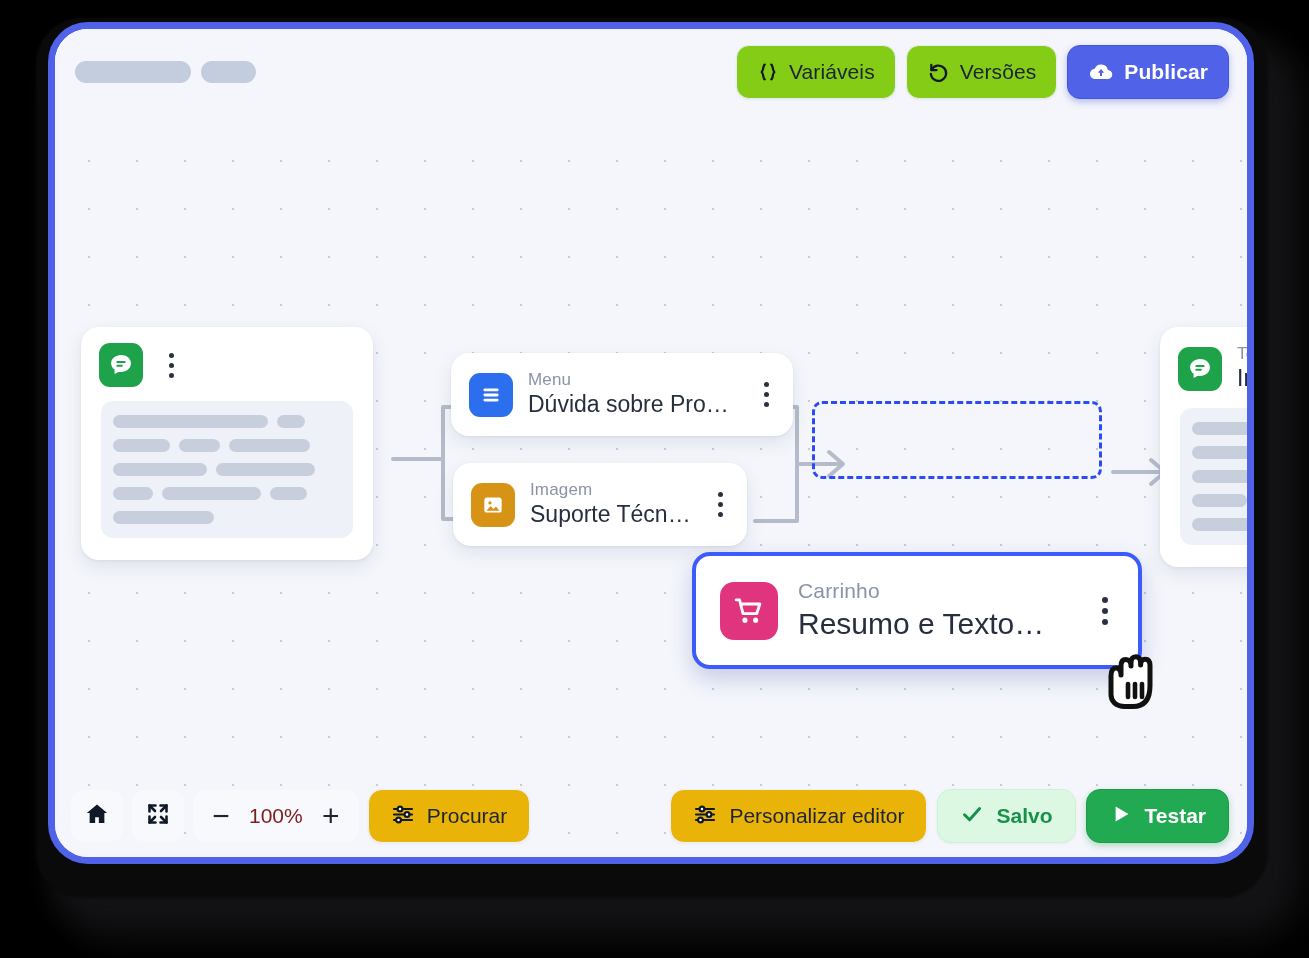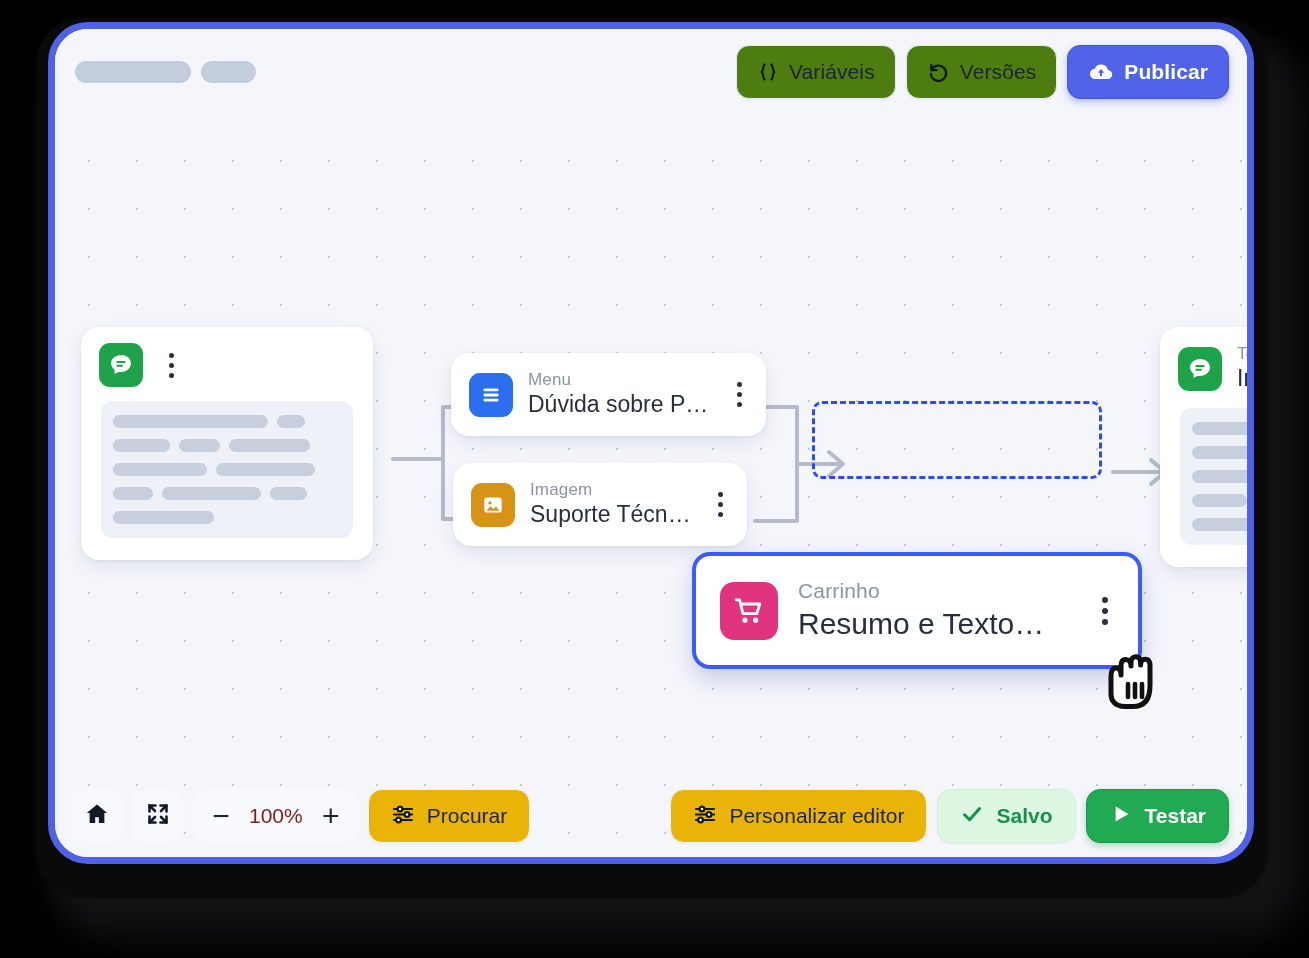--- a/index.html
+++ b/index.html
@@ -53,21 +53,21 @@
     height: 22px; border-radius: 11px;
     background: #c4cdde;
     box-shadow: 0 0 0 3px #f4f6fb;
   }
   .sk-pill.w1 { width: 116px; }
   .sk-pill.w2 { width: 55px; }
 
   .topbtns { margin-left: auto; display: flex; align-items: center; gap: 10px; }
   .tbtn {
     height: 54px; border-radius: 13px;
-    background: #4d7c0f;
+    background: #84cc16;
     border: 1.5px solid #e7ebf4;
     display: flex; align-items: center; gap: 10px;
     padding: 0 20px;
     font-size: 21px; color: #1d2433; font-weight: 500;
     box-shadow: 0 1px 2px rgba(30,40,70,.06);
     letter-spacing: .1px;
     white-space: nowrap;
     cursor: pointer;
   }
   .tbtn .ic { display: flex; align-items: center; }
@@ -292,21 +292,21 @@
               <div class="sk-line" style="width:99px"></div>
               <div class="sk-line" style="width:37px"></div>
             </div>
           <div class="sk-row">
               <div class="sk-line" style="width:101px"></div>
             </div>
         </div>
       </div>
     </div>
 
-    <div class="node" style="left:396px; top:324px; width:315px;">
+    <div class="node" style="left:396px; top:324px; width:342px;">
       <div class="node-head" style="padding:16px 14px 16px 18px;">
         <div class="node-ic" style="background:#2B6FEF;">
           <svg width="26" height="26" viewBox="0 0 24 24" fill="#ffffff">
             <rect x="5" y="6" width="14" height="2.6" rx="1.3"></rect>
             <rect x="5" y="10.7" width="14" height="2.6" rx="1.3"></rect>
             <rect x="5" y="15.4" width="14" height="2.6" rx="1.3"></rect>
           </svg>
         </div>
         <div class="node-txt">
           <div class="node-kind">Menu</div>

